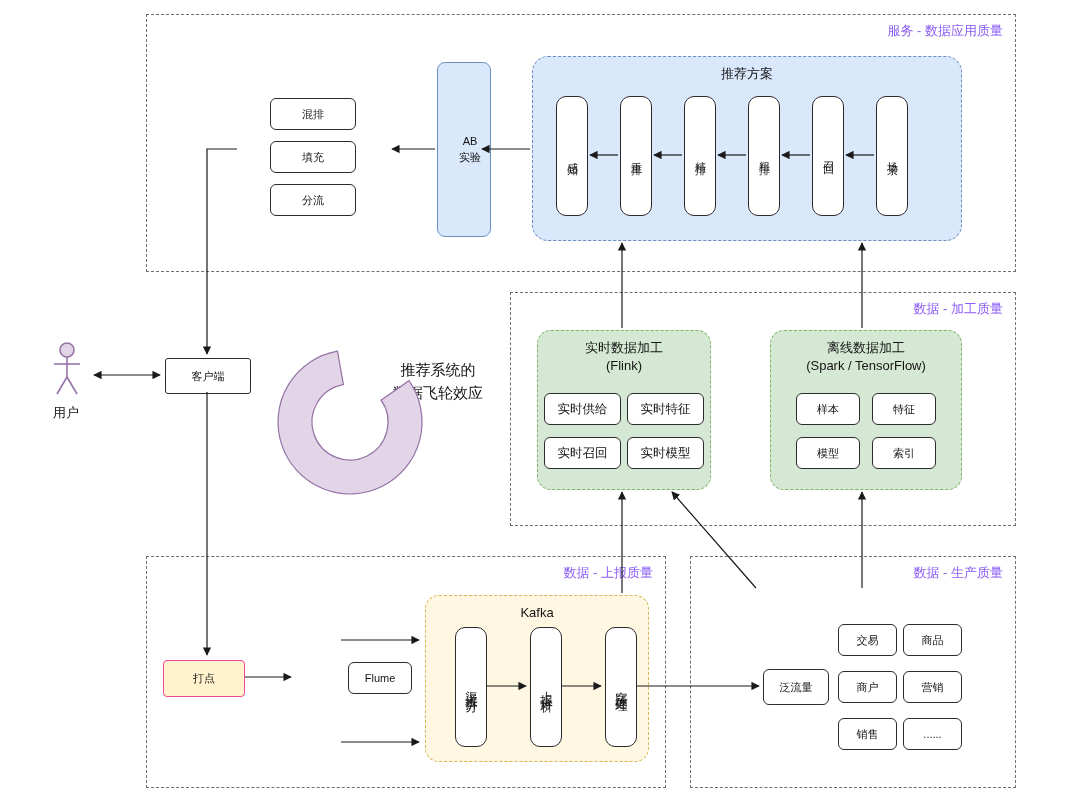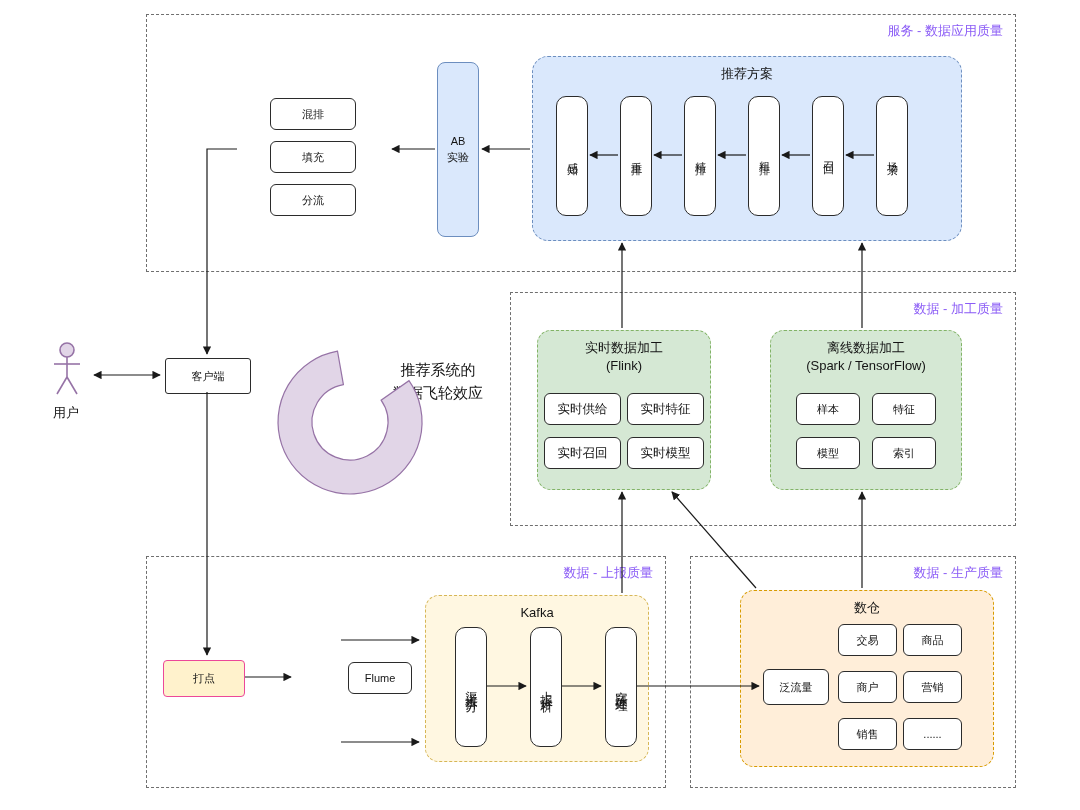--- a/index.html
+++ b/index.html
@@ -14,21 +14,21 @@
   .green-group{background:#d5e8d4;border:1px dashed #82b366;border-radius:14px;}
   .yellow-group{background:#fff7e1;border:1px dashed #d6b656;border-radius:14px;}
   .orange-group{background:#ffeed9;border:1px dashed #d79b00;border-radius:14px;}
   .container-title{width:100%;text-align:center;padding-top:8px;font-size:13px;white-space:pre-line;line-height:1.35;}
   .node{
     position:absolute;background:#fff;border:1px solid #2b2b2b;border-radius:6px;
     display:flex;align-items:center;justify-content:center;font-size:11px;text-align:center;
   }
   .vnode{writing-mode:vertical-rl;text-orientation:upright;letter-spacing:3px;border-radius:10px;}
   .yellow-node{background:#fff2cc;border:1px solid #ec4899;border-radius:4px;}
-  .ab-node{background:#dae8fc;border:1px solid #6c8ebf;border-radius:8px;white-space:pre-line;line-height:1.4;}
+  .ab-node{background:#dae8fc;border:1px solid #6c8ebf;border-radius:8px;white-space:pre-line;line-height:1.4;padding-left:12px;}
   .pre{white-space:pre-line;line-height:1.4;}
   .caption{position:absolute;font-size:15px;font-weight:normal;white-space:pre-line;line-height:1.55;text-align:center;}
   .plain-label{position:absolute;font-size:13px;}
   svg.wires{position:absolute;left:0;top:0;pointer-events:none;}
 </style>
 </head>
 <body>
 
 <div class="canvas">
 
@@ -89,23 +89,20 @@
   <div class="node yellow-node" style="left:163px;top:660px;width:80px;height:35px">打点</div>
   <div class="node" style="left:348px;top:662px;width:62px;height:30px">Flume</div>
 
   <div class="container-box yellow-group" style="left:425px;top:595px;width:222px;height:165px">
     <div class="container-title">Kafka</div>
   </div>
   <div class="node vnode" style="left:455px;top:627px;width:30px;height:118px;font-size:12.5px">渠道拆分</div>
   <div class="node vnode" style="left:530px;top:627px;width:30px;height:118px;font-size:12.5px">上报分析</div>
   <div class="node vnode" style="left:605px;top:627px;width:30px;height:118px;font-size:12.5px">字段处理</div>
 
-  <div class="container-box orange-group" style="left:740px;top:590px;width:252px;height:175px">
-    <div class="container-title">数仓</div>
-  </div>
   <div class="node" style="left:763px;top:669px;width:64px;height:34px">泛流量</div>
   <div class="node" style="left:838px;top:624px;width:57px;height:30px">交易</div>
   <div class="node" style="left:903px;top:624px;width:57px;height:30px">商品</div>
   <div class="node" style="left:838px;top:671px;width:57px;height:30px">商户</div>
   <div class="node" style="left:903px;top:671px;width:57px;height:30px">营销</div>
   <div class="node" style="left:838px;top:718px;width:57px;height:30px">销售</div>
   <div class="node" style="left:903px;top:718px;width:57px;height:30px">......</div>
 
   <svg class="wires" width="1080" height="810" viewBox="0 0 1080 810">
     <defs>

